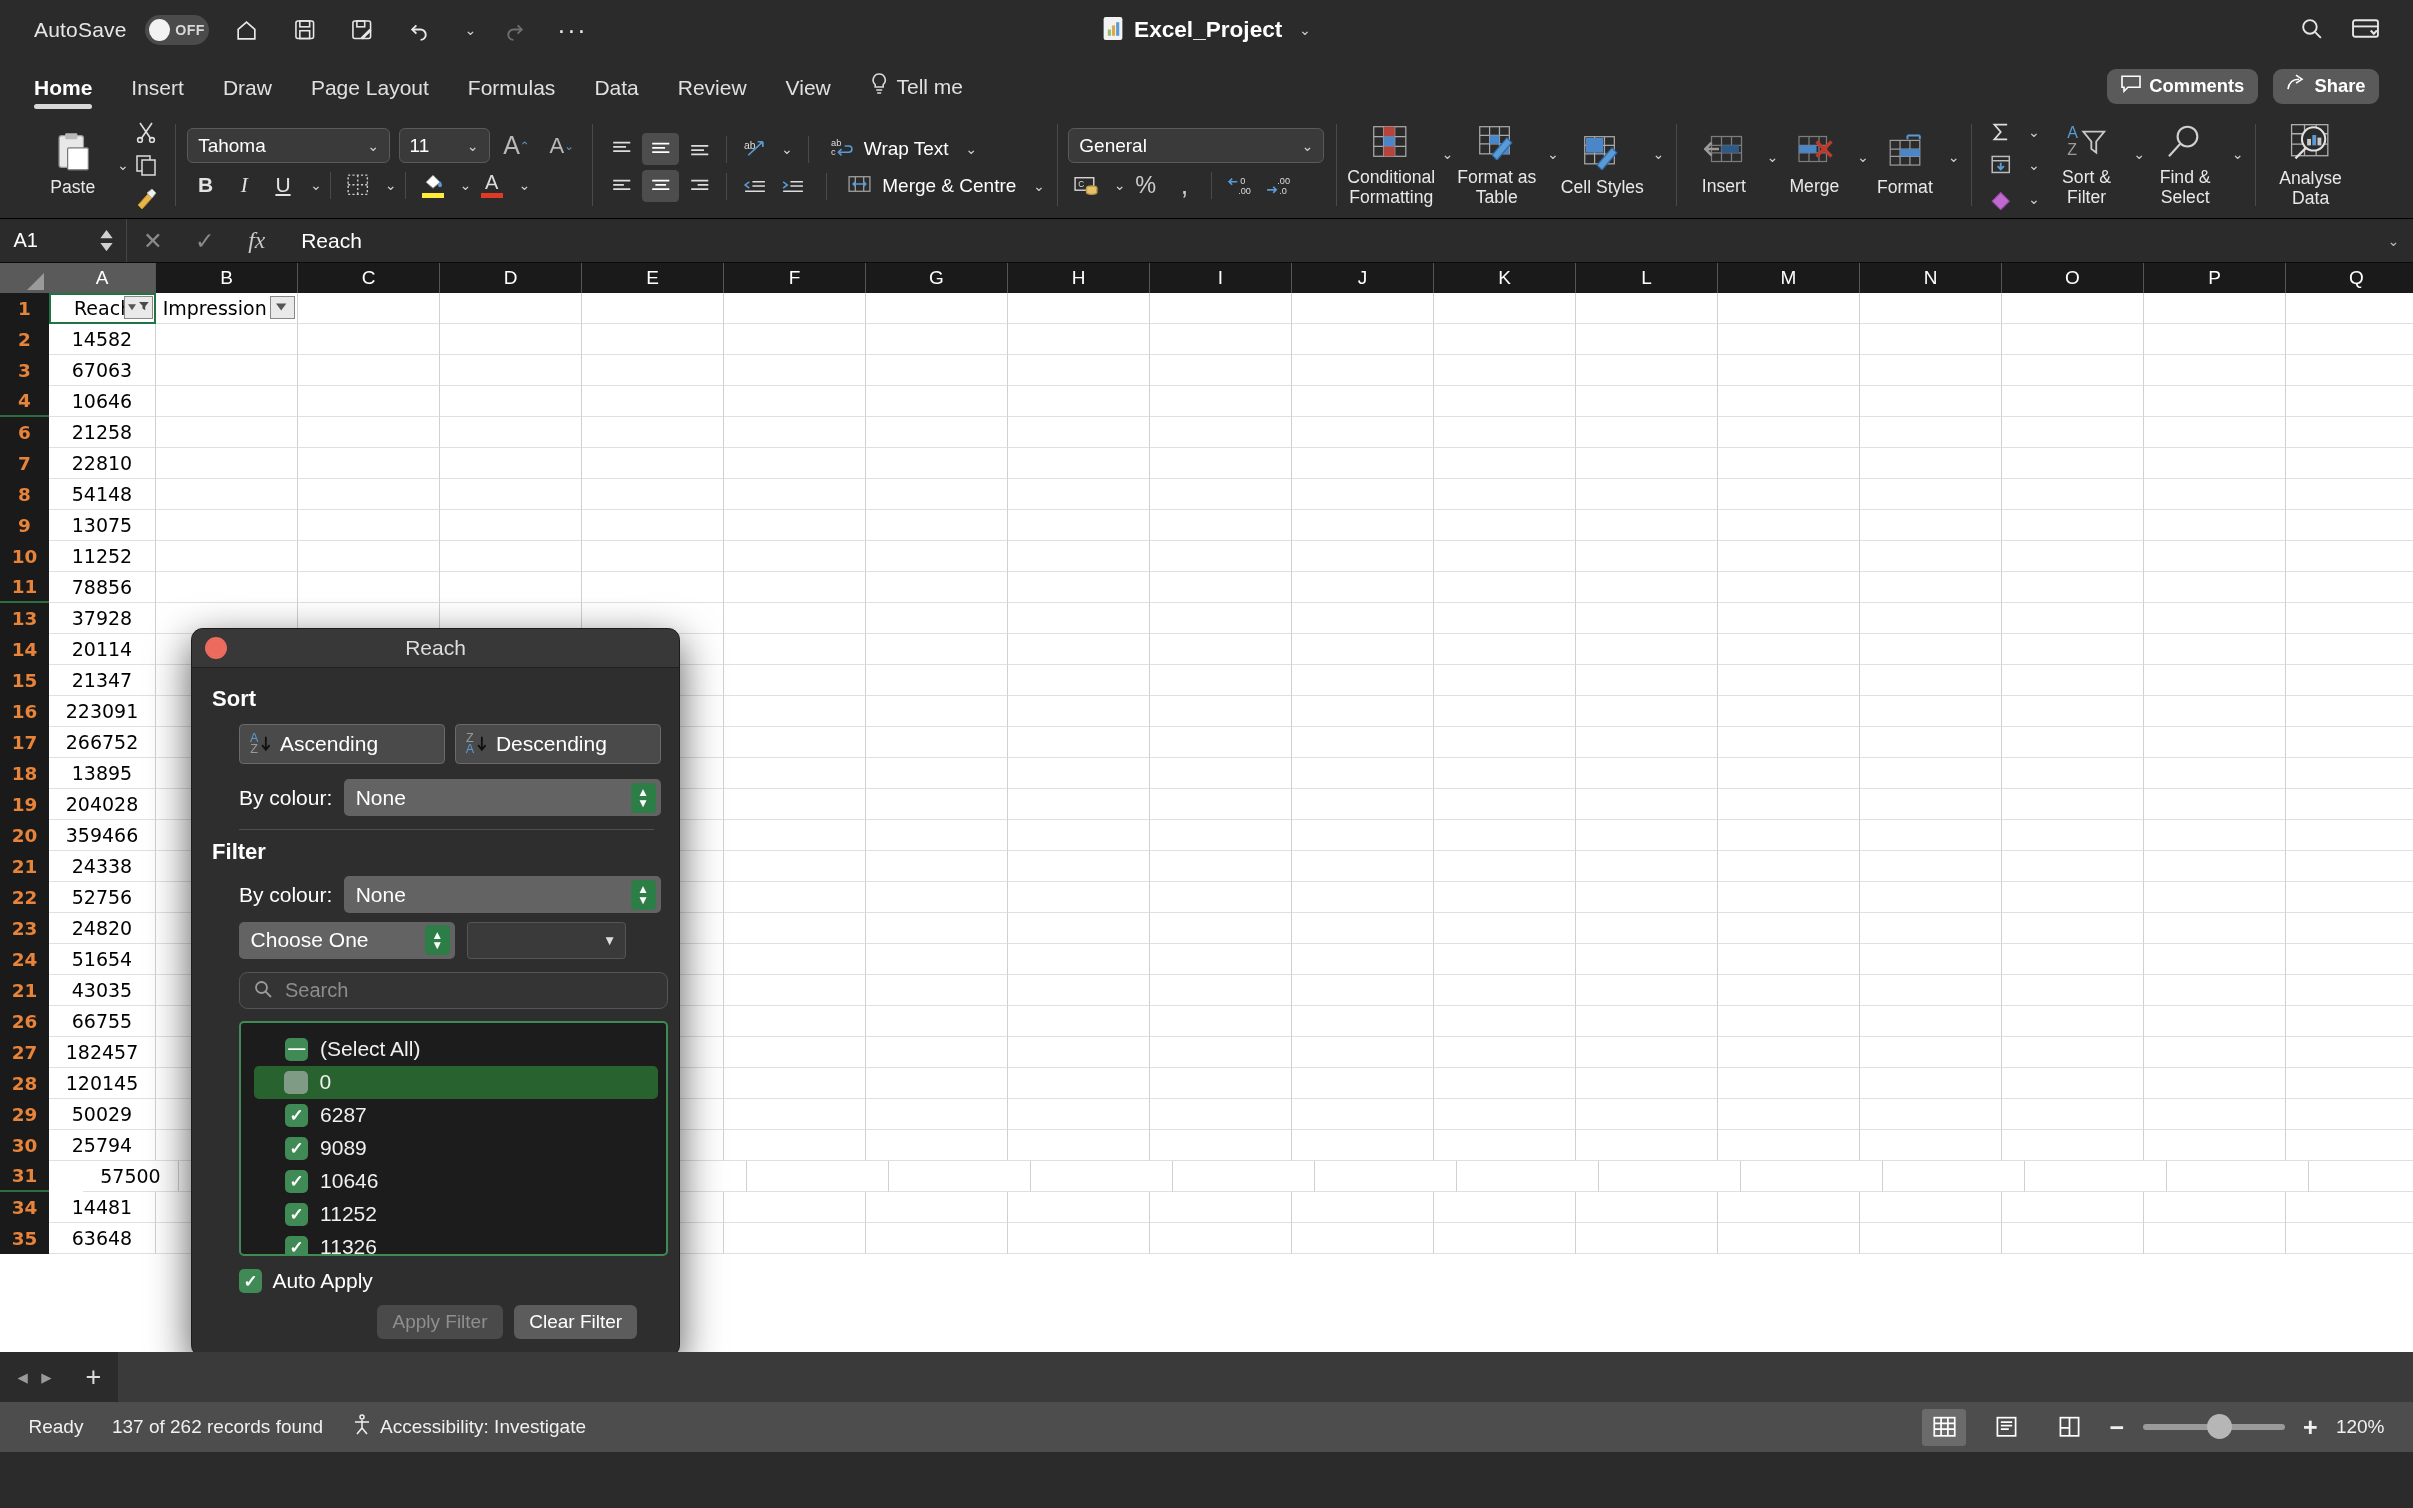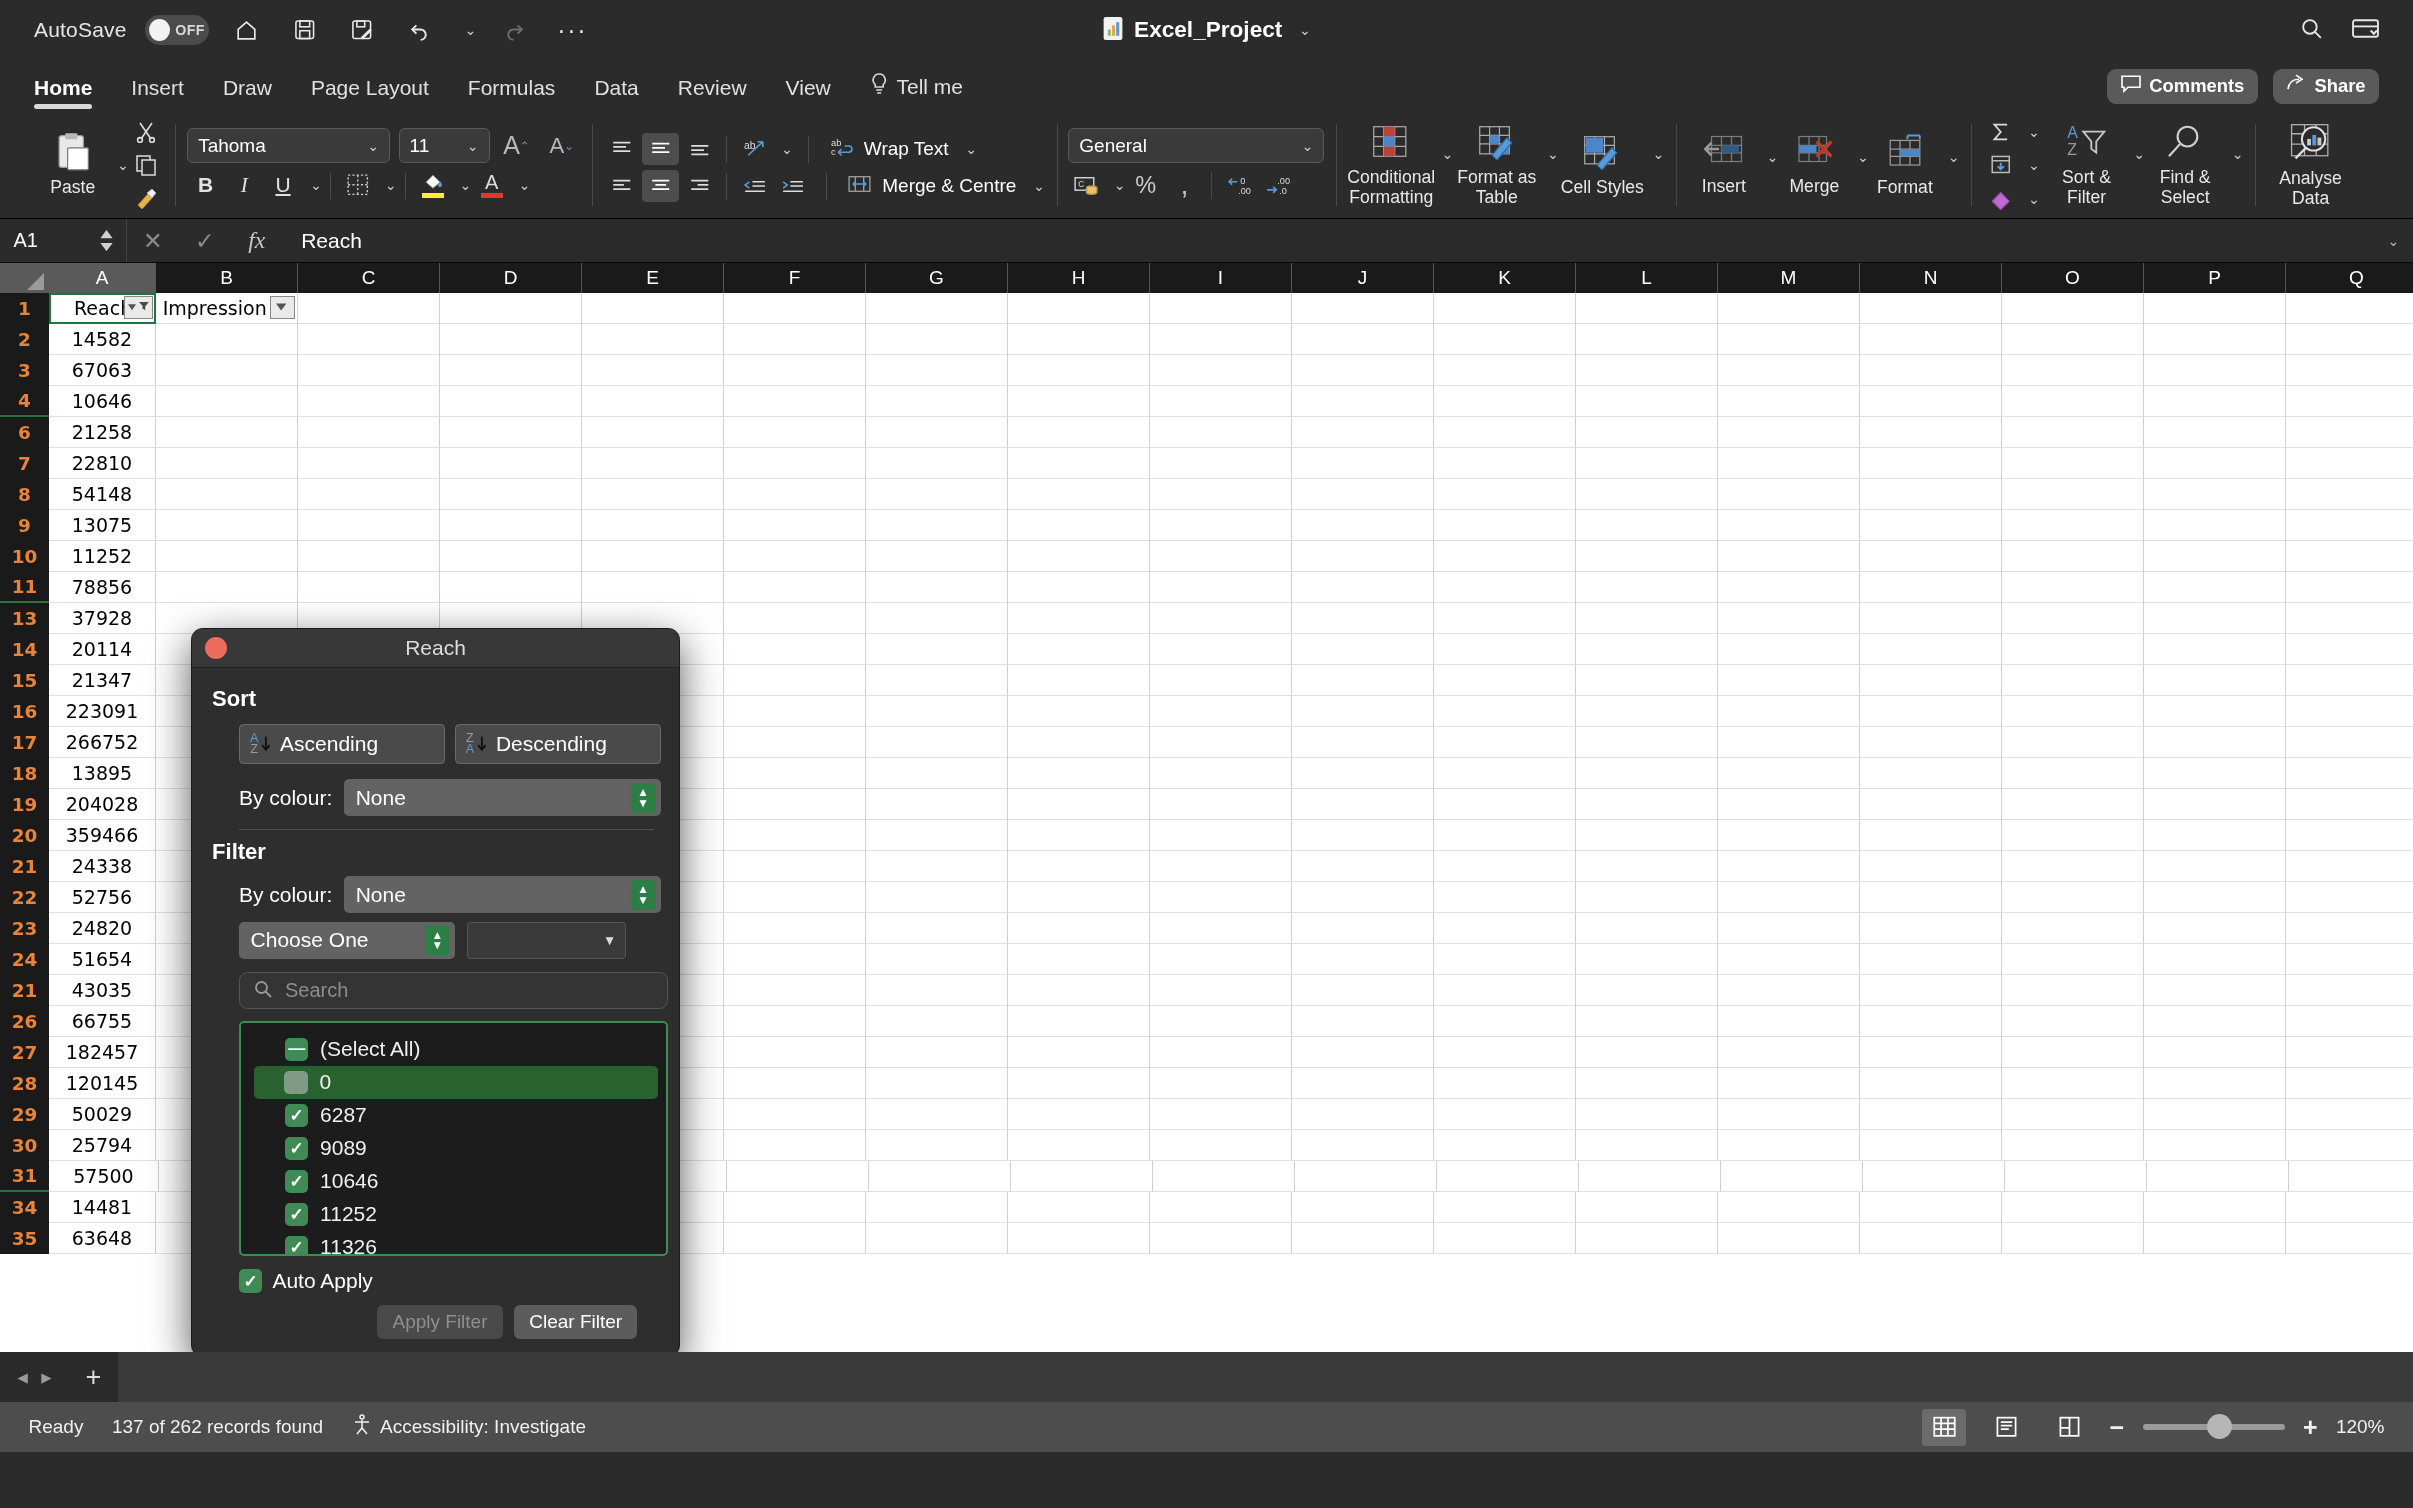--- a/index.html
+++ b/index.html
@@ -1224,21 +1224,21 @@
           <div class="cell" style="width: 142px;"></div>
           <div class="cell" style="width: 142px;"></div>
           <div class="cell" style="width: 142px;"></div>
           <div class="cell" style="width: 142px;"></div>
           <div class="cell" style="width: 142px;"></div>
           <div class="cell" style="width: 142px;"></div>
           <div class="cell" style="width: 142px;"></div>
           <div class="cell" style="width: 142px;"></div>
         </div>
         <div class="grow">
-          <div class="cell" style="width: 110px;">57500</div>
+          <div class="cell" style="width: 96px; margin-left: 34px;">57500</div>
           <div class="cell" style="width: 142px;">63899</div>
           <div class="cell" style="width: 142px;"></div>
           <div class="cell" style="width: 142px;"></div>
           <div class="cell" style="width: 142px;"></div>
           <div class="cell" style="width: 142px;"></div>
           <div class="cell" style="width: 142px;"></div>
           <div class="cell" style="width: 142px;"></div>
           <div class="cell" style="width: 142px;"></div>
           <div class="cell" style="width: 142px;"></div>
           <div class="cell" style="width: 142px;"></div>

